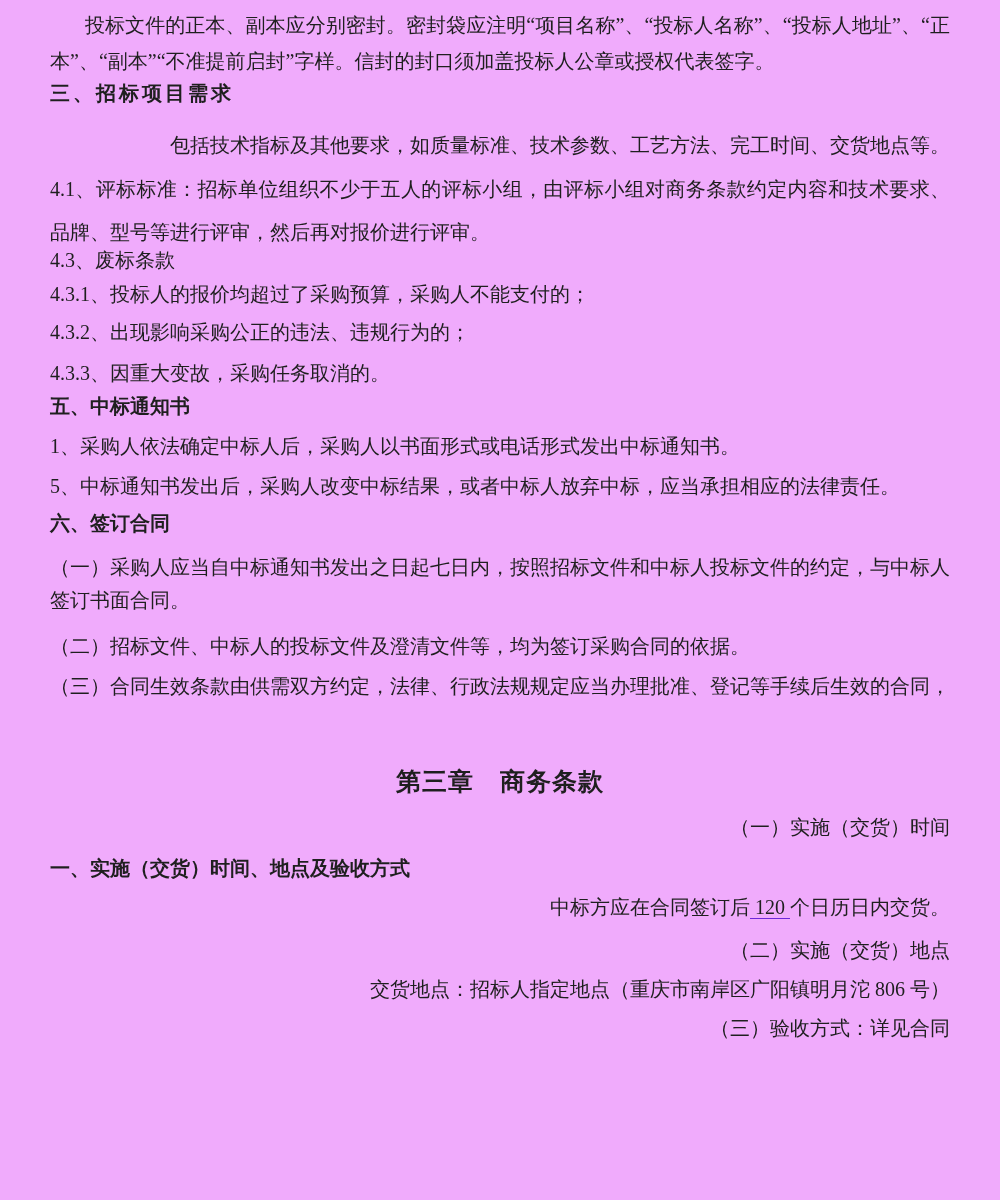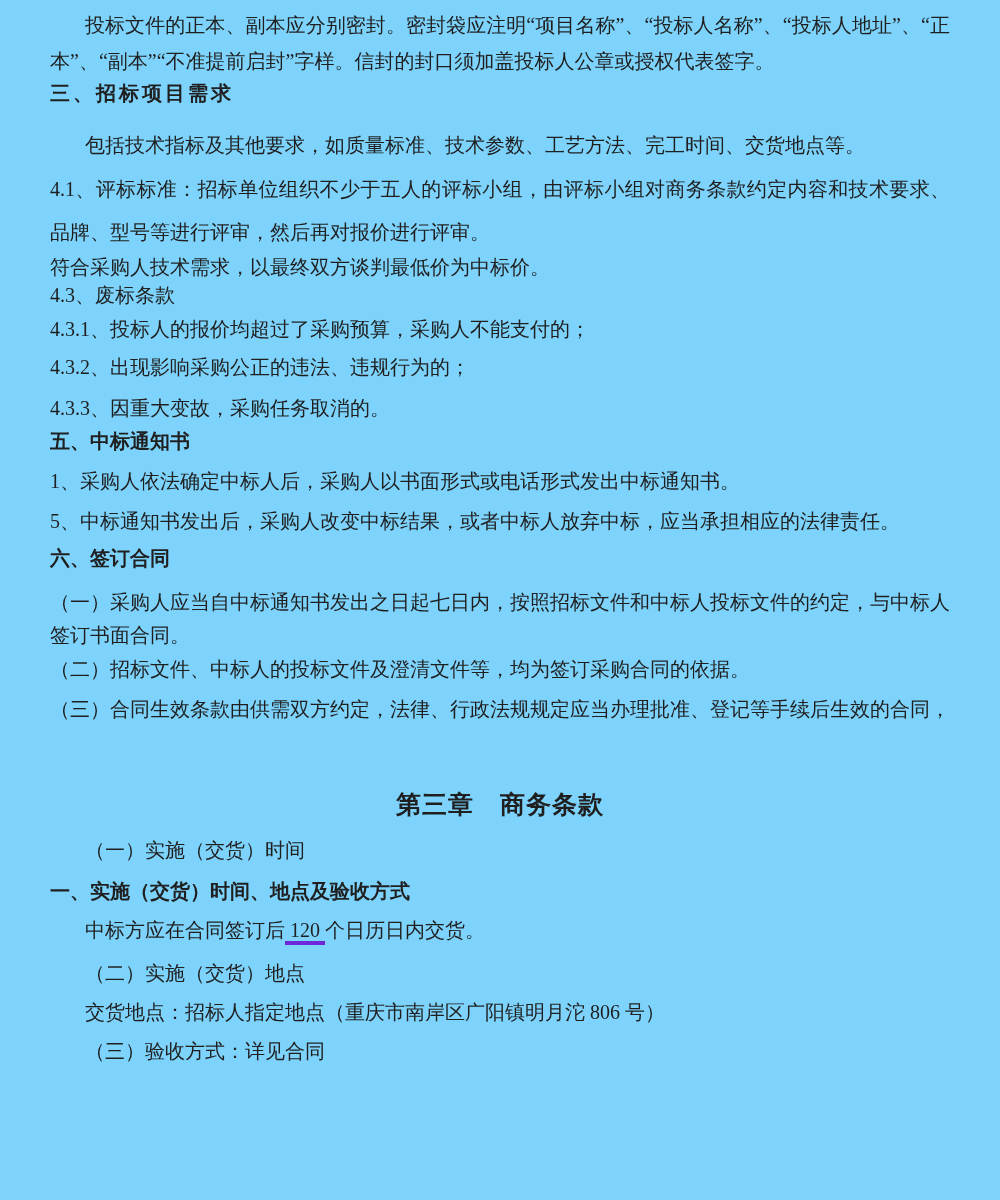--- a/index.html
+++ b/index.html
@@ -4,21 +4,21 @@
 <style>
   html, body {
     margin: 0;
     padding: 0;
     background: #ffffff;
   }
   .page {
     position: relative;
     width: 1000px;
     height: 1200px;
-    background: #7dd3fc;
+    background: #f0abfc;
     box-sizing: border-box;
     padding: 12px 50px 0 50px;
     font-family: "Liberation Serif", "DejaVu Serif", serif;
     color: #1f1f1f;
     overflow: hidden;
   }
   .line {
     font-size: 20px;
     line-height: 26px;
     white-space: nowrap;
@@ -26,38 +26,39 @@
   }
   .justify {
     white-space: normal;
     text-align: justify;
     text-align-last: justify;
     overflow: hidden;
     height: 26px;
   }
   .indent {
     text-indent: 35px;
+    text-align: right;
   }
   .bold {
     font-weight: 700;
     font-family: Liberation Serif, serif;
   }
   .ls {
     letter-spacing: 3px;
   }
   .chapter {
     font-size: 25px;
     line-height: 34px;
     font-weight: 700;
     text-align: right;
     text-align-last: center;
     letter-spacing: 1px;
   }
   .underline-value {
-    border-bottom: 4px solid #6d28d9;
+    border-bottom: 1px solid #6d28d9;
     padding: 0 5px;
   }
 </style>
 </head>
 <body>
 
 <div class="page">
 
   <div class="line justify indent" style="margin-top:0">投标文件的正本、副本应分别密封。密封袋应注明“项目名称”、“投标人名称”、“投标人地址”、“正</div>
 
@@ -66,21 +67,20 @@
   <div class="line bold ls" style="margin-top:6px">三、招标项目需求</div>
 
   <div class="line indent" style="margin-top:26px">包括技术指标及其他要求，如质量标准、技术参数、工艺方法、完工时间、交货地点等。</div>
 
 
   <div class="line justify" style="margin-top:18px">4.1、评标标准：招标单位组织不少于五人的评标小组，由评标小组对商务条款约定内容和技术要求、</div>
 
   <div class="line" style="margin-top:17px">品牌、型号等进行评审，然后再对报价进行评审。</div>
 
 
-  <div class="line" style="margin-top:9px">符合采购人技术需求，以最终双方谈判最低价为中标价。</div>
 
   <div class="line" style="margin-top:2px">4.3、废标条款</div>
 
   <div class="line" style="margin-top:8px">4.3.1、投标人的报价均超过了采购预算，采购人不能支付的；</div>
 
   <div class="line" style="margin-top:12px">4.3.2、出现影响采购公正的违法、违规行为的；</div>
 
   <div class="line" style="margin-top:15px">4.3.3、因重大变故，采购任务取消的。</div>
 
   <div class="line bold" style="margin-top:7px">五、中标通知书</div>
@@ -88,21 +88,21 @@
   <div class="line" style="margin-top:14px">1、采购人依法确定中标人后，采购人以书面形式或电话形式发出中标通知书。</div>
 
   <div class="line" style="margin-top:14px">5、中标通知书发出后，采购人改变中标结果，或者中标人放弃中标，应当承担相应的法律责任。</div>
 
   <div class="line bold" style="margin-top:11px">六、签订合同</div>
 
   <div class="line justify" style="margin-top:18px">（一）采购人应当自中标通知书发出之日起七日内，按照招标文件和中标人投标文件的约定，与中标人</div>
 
   <div class="line" style="margin-top:7px">签订书面合同。</div>
 
-  <div class="line" style="margin-top:8px">（二）招标文件、中标人的投标文件及澄清文件等，均为签订采购合同的依据。</div>
+  <div class="line" style="margin-top:20px">（二）招标文件、中标人的投标文件及澄清文件等，均为签订采购合同的依据。</div>
 
   <div class="line justify" style="margin-top:14px">（三）合同生效条款由供需双方约定，法律、行政法规规定应当办理批准、登记等手续后生效的合同，</div>
 
 
   <div class="line chapter" style="margin-top:66px">第三章　商务条款</div>
 
   <div class="line indent" style="margin-top:15px">（一）实施（交货）时间</div>
 
   <div class="line bold" style="margin-top:15px">一、实施（交货）时间、地点及验收方式</div>
 

